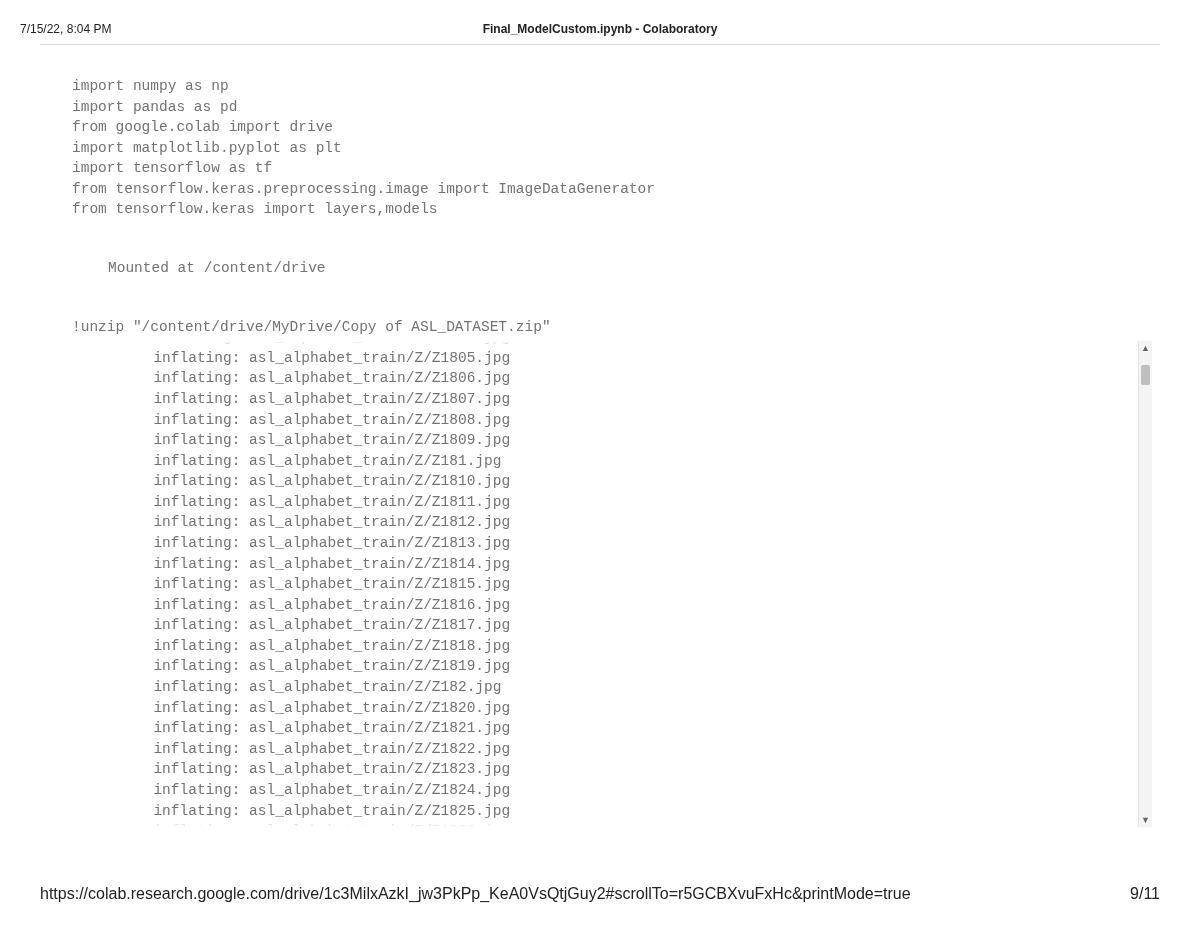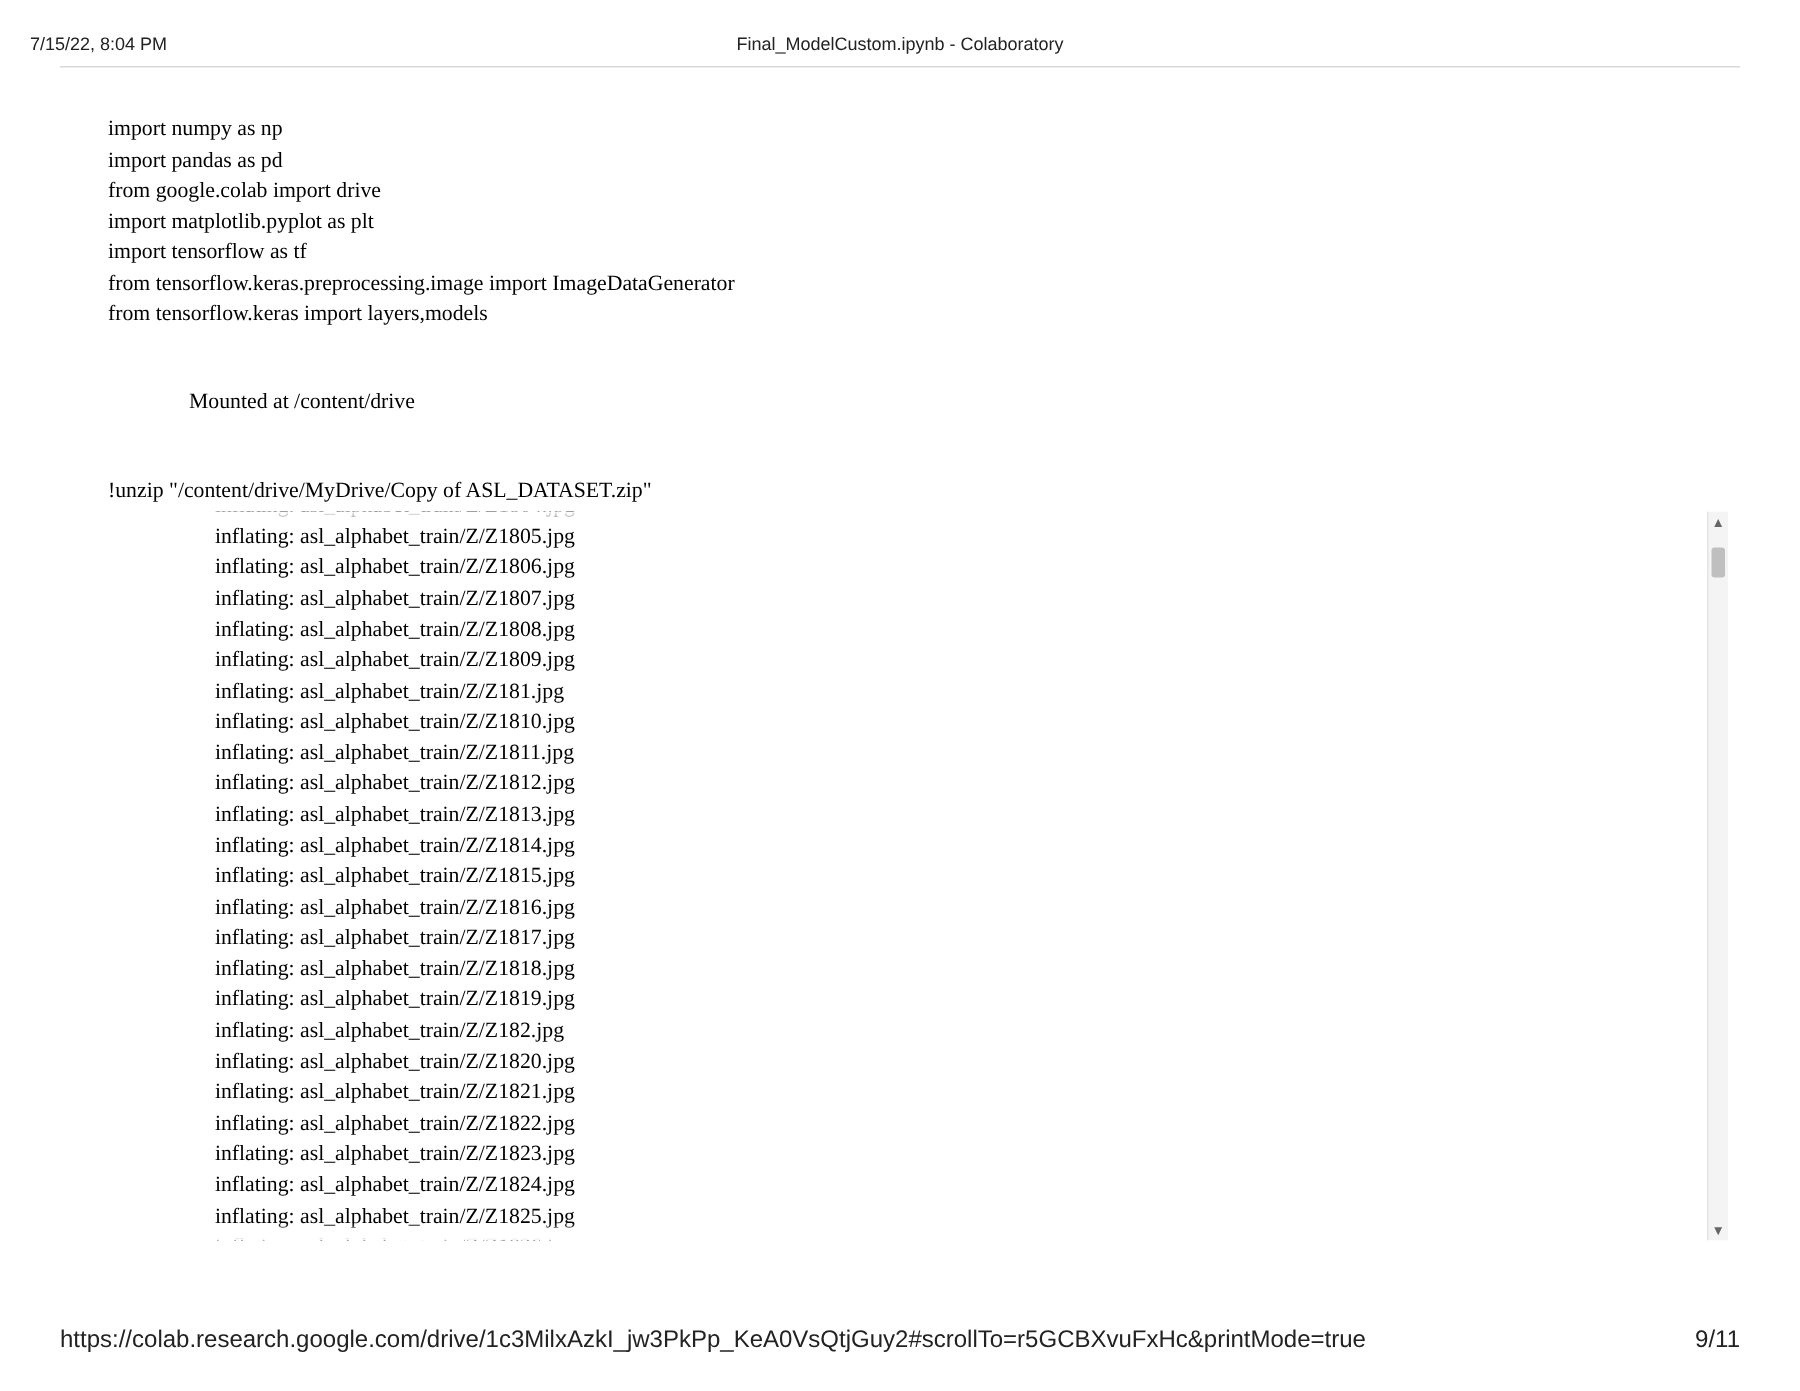--- a/index.html
+++ b/index.html
@@ -15,45 +15,45 @@
       position: absolute;
       top: 22px;
       left: 0;
       right: 0;
       padding: 0 20px;
       font-size: 12px;
       color: #222;
       display: flex;
       justify-content: space-between;
     }
-    .print-hdr .title { position: absolute; left: 50%; transform: translateX(-50%); }
+    .print-hdr .title { position: absolute; left: 50%; transform: translateX(-50%); font-weight: bold; }
     .sep {
       position: absolute;
       top: 44px;
       left: 40px;
       right: 40px;
       border-top: 1px solid #d9d9d9;
     }
     .content {
       position: absolute;
       top: 76px;
       left: 72px;
       right: 48px;
       bottom: 45px;
     }
     pre.code, pre.out {
-      font-family: Liberation Serif, serif;
+      font-family: Liberation Mono, monospace;
       font-size: 14.5px;
       line-height: 1.42;
       white-space: pre;
-      color: #000000;
+      color: #737373;
     }
     .cell1 { margin-bottom: 38px; }
     .cell2 { margin-bottom: 16px; }
-    .out-indent { margin-left: 54px; margin-bottom: 38px; }
+    .out-indent { margin-left: 36px; margin-bottom: 38px; }
     .unzip-wrap { position: relative; }
     .unzip-out {
       position: relative;
       margin-left: 64px;
       margin-top: 4px;
       height: 486px;
       overflow: hidden;
     }
     .unzip-out pre.out {
       position: absolute;

